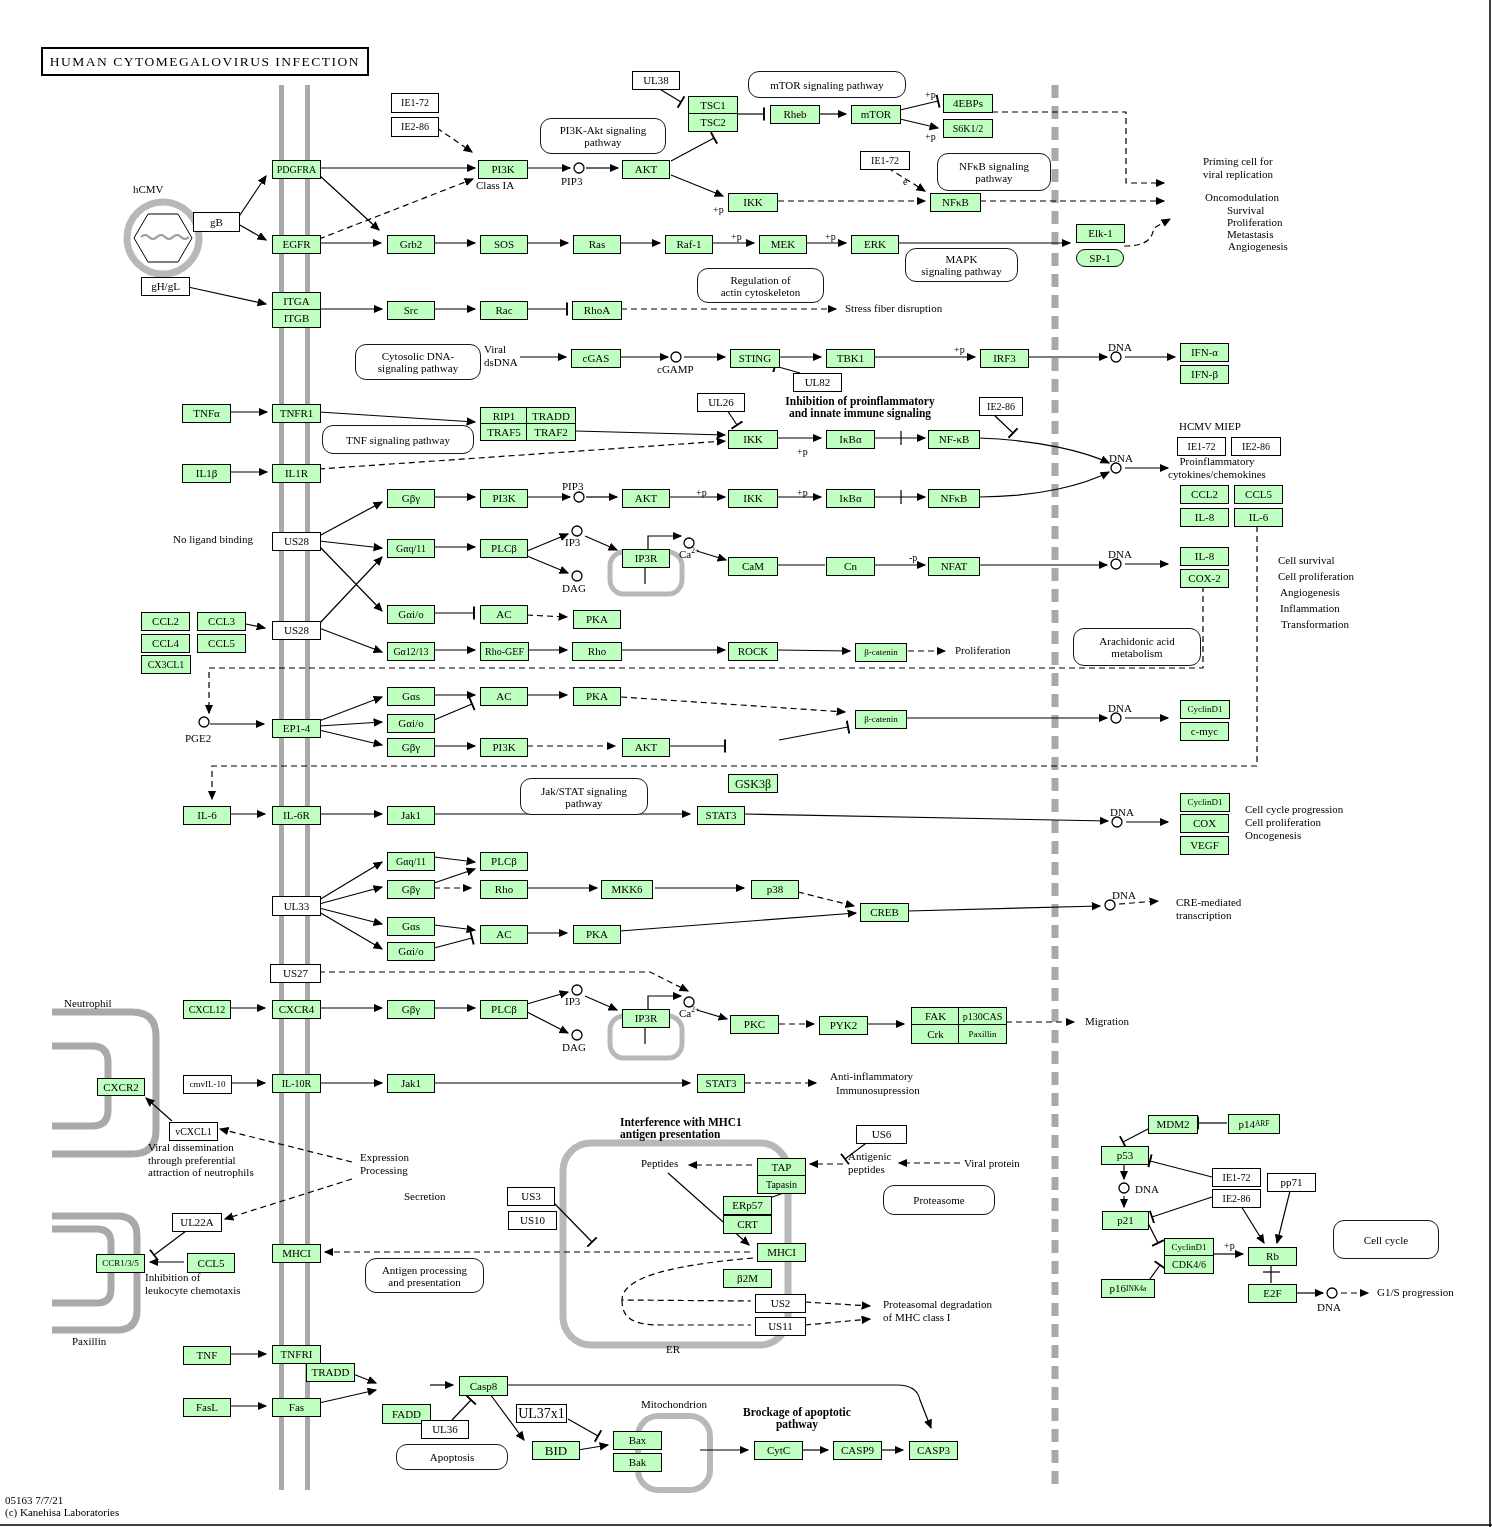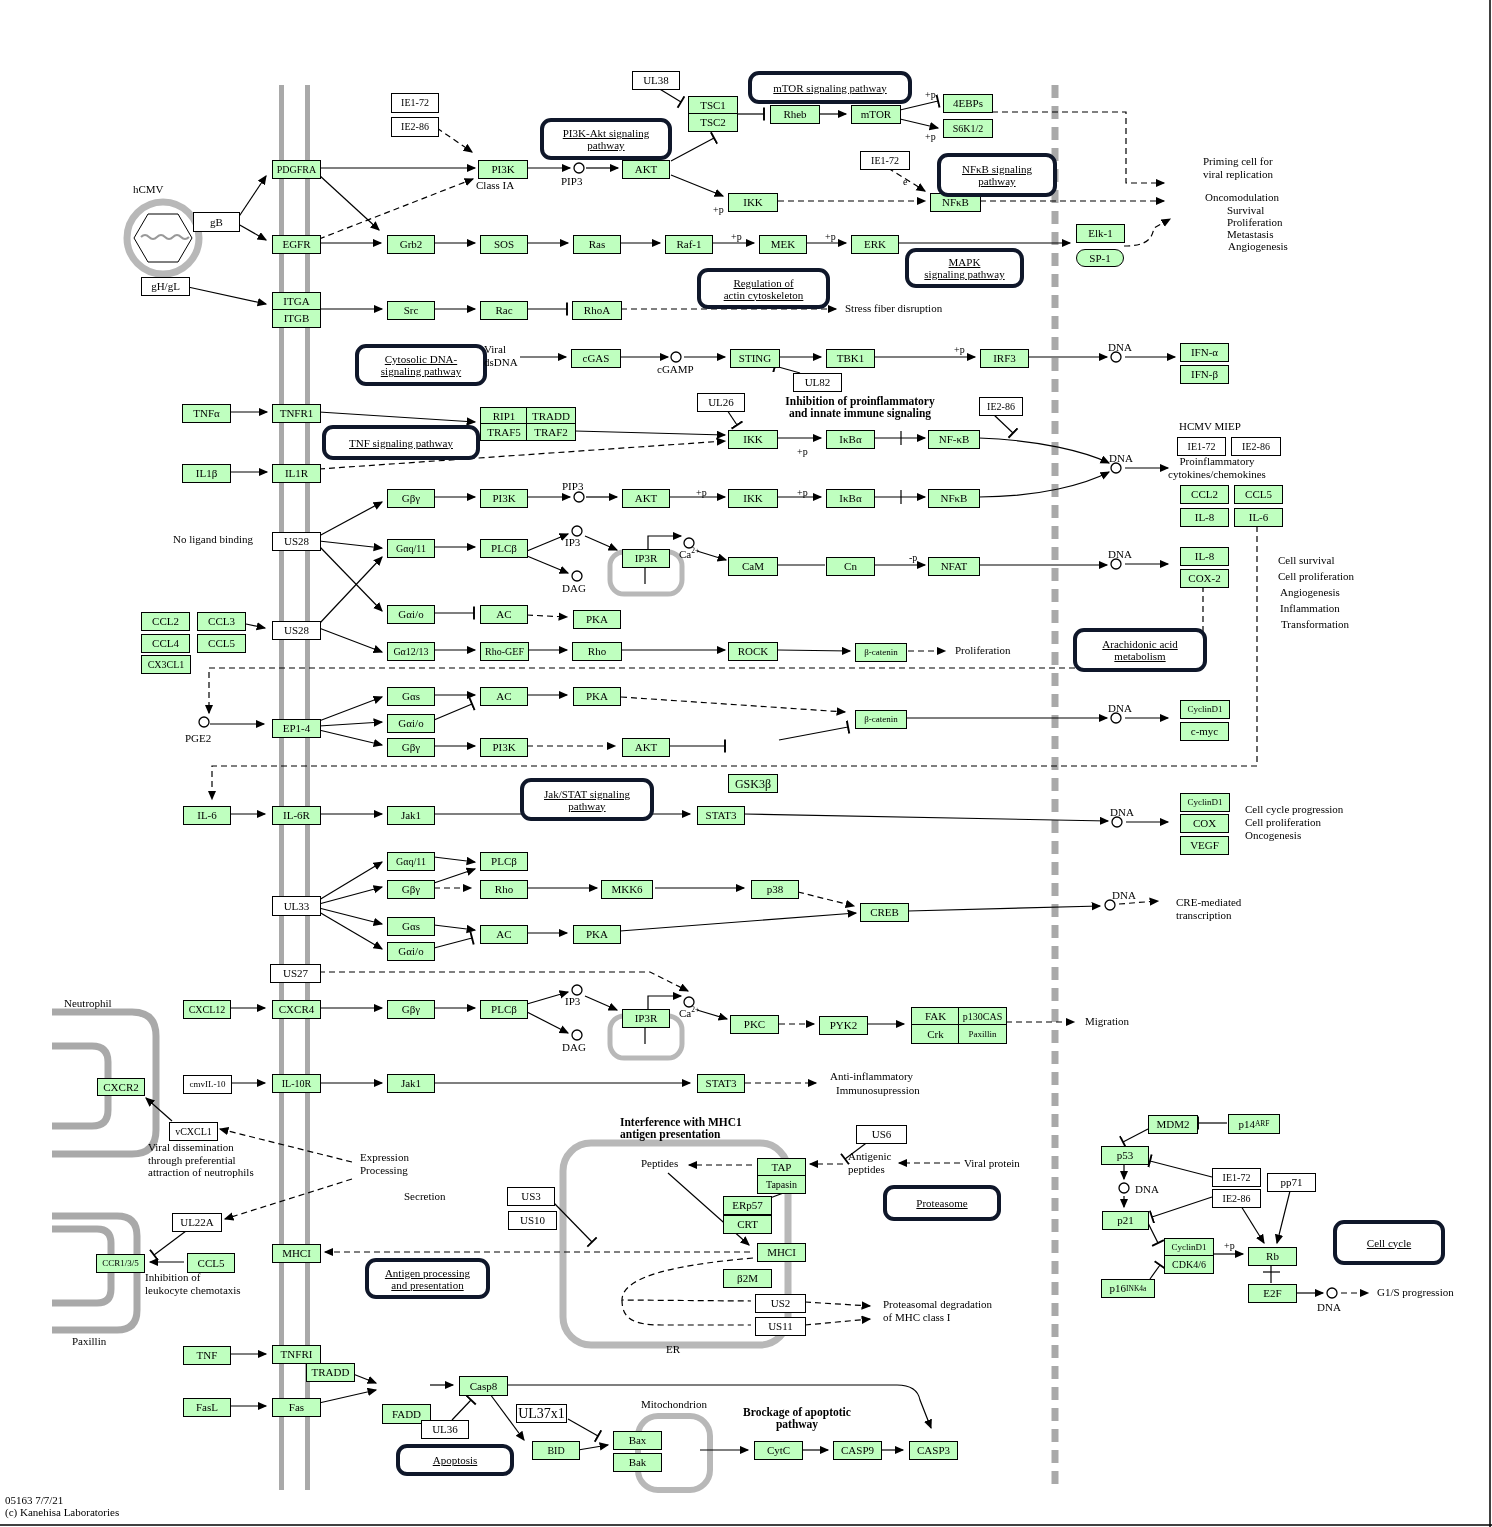--- a/index.html
+++ b/index.html
@@ -3,22 +3,22 @@
 <meta charset="utf-8">
 <style>
   html,body{margin:0;padding:0;background:#fff;}
   #page{position:relative;width:1492px;height:1527px;background:#fff;overflow:hidden;
         font-family:"Liberation Serif","DejaVu Serif",serif;color:#000;}
   #lines{position:absolute;left:0;top:0;z-index:1;}
   .nd{position:absolute;z-index:2;color:#000;}
   .bx{display:flex;align-items:center;justify-content:center;text-align:center;line-height:1;}
   .k-g{background:#bfffbf;border:1px solid #000;}
   .k-w{background:#ffffff;border:1px solid #000;}
-  .k-r{background:#ffffff;border:4px solid #0f172a;border-radius:11px;white-space:pre-line;
-       line-height:12px;font-size:11px;text-decoration:underline;}
+  .k-r{background:#ffffff;border:1px solid #0f172a;border-radius:11px;white-space:pre-line;
+       line-height:12px;font-size:11px;}
   .k-t{white-space:pre-line;line-height:12.5px;font-size:11px;}
   .k-b{white-space:pre-line;line-height:12px;font-size:11.5px;font-weight:bold;}
   .nd sup{font-size:7.5px;line-height:0;}
   #title-box{position:absolute;left:41px;top:47px;width:324px;height:25px;z-index:3;
        border:2px solid #000;display:flex;align-items:center;justify-content:center;
        font-size:13.5px;letter-spacing:1.5px;}
   .footer{position:absolute;left:5px;z-index:3;font-size:11px;line-height:12px;}
 </style>
 </head>
 <body>
@@ -251,20 +251,23 @@
         <circle cx="1116" cy="718" r="5" fill="#fff" stroke="#000" stroke-width="1.3"></circle>
         <circle cx="1117" cy="822" r="5" fill="#fff" stroke="#000" stroke-width="1.3"></circle>
         <circle cx="1110" cy="905" r="5" fill="#fff" stroke="#000" stroke-width="1.3"></circle>
         <circle cx="1124" cy="1188" r="5" fill="#fff" stroke="#000" stroke-width="1.3"></circle>
         <circle cx="1332" cy="1293" r="5" fill="#fff" stroke="#000" stroke-width="1.3"></circle>
         <line x1="1490" y1="0" x2="1490" y2="1527" stroke="#000" stroke-width="1.5"></line>
         <line x1="0" y1="1525" x2="1492" y2="1525" stroke="#000" stroke-width="1.5"></line>
       </g>
   </svg>
 
+  <div id="title-box">
+    <span>HUMAN CYTOMEGALOVIRUS INFECTION</span>
+  </div>
 
   <div class="footer" style="top:1494px">05163 7/7/21</div>
   <div class="footer" style="top:1506px">(c) Kanehisa Laboratories</div>
 <div class="nd k-g bx" style="left: 272px; top: 160px; width: 47px; height: 17px; font-size: 10px;">
       <span>PDGFRA</span>
     </div>
     <div class="nd k-g bx" style="left: 478px; top: 160px; width: 48px; height: 17px; font-size: 11px;">
       <span>PI3K</span>
     </div>
     <div class="nd k-t" style="left: 476px; top: 179px;"><span>Class IA</span></div>
@@ -686,21 +689,21 @@
     </div>
     <div class="nd k-g bx" style="left: 272px; top: 1398px; width: 47px; height: 17px; font-size: 11px;">
       <span>Fas</span>
     </div>
     <div class="nd k-g bx" style="left: 382px; top: 1376px; width: 47px; height: 18px; font-size: 11px; margin-top: 28px;">
       <span>FADD</span>
     </div>
     <div class="nd k-g bx" style="left: 459px; top: 1376px; width: 47px; height: 18px; font-size: 11px;">
       <span>Casp8</span>
     </div>
-    <div class="nd k-g bx" style="left: 532px; top: 1441px; width: 46px; height: 17px; font-size: 10px;">
+    <div class="nd k-g bx" style="left: 532px; top: 1441px; width: 46px; height: 17px; font-size: 13px;">
       <span>BID</span>
     </div>
     <div class="nd k-g bx" style="left: 613px; top: 1431px; width: 47px; height: 17px; font-size: 11px;">
       <span>Bax</span>
     </div>
     <div class="nd k-g bx" style="left: 613px; top: 1453px; width: 47px; height: 17px; font-size: 11px;">
       <span>Bak</span>
     </div>
     <div class="nd k-g bx" style="left: 754px; top: 1441px; width: 47px; height: 17px; font-size: 11px;">
       <span>CytC</span>

